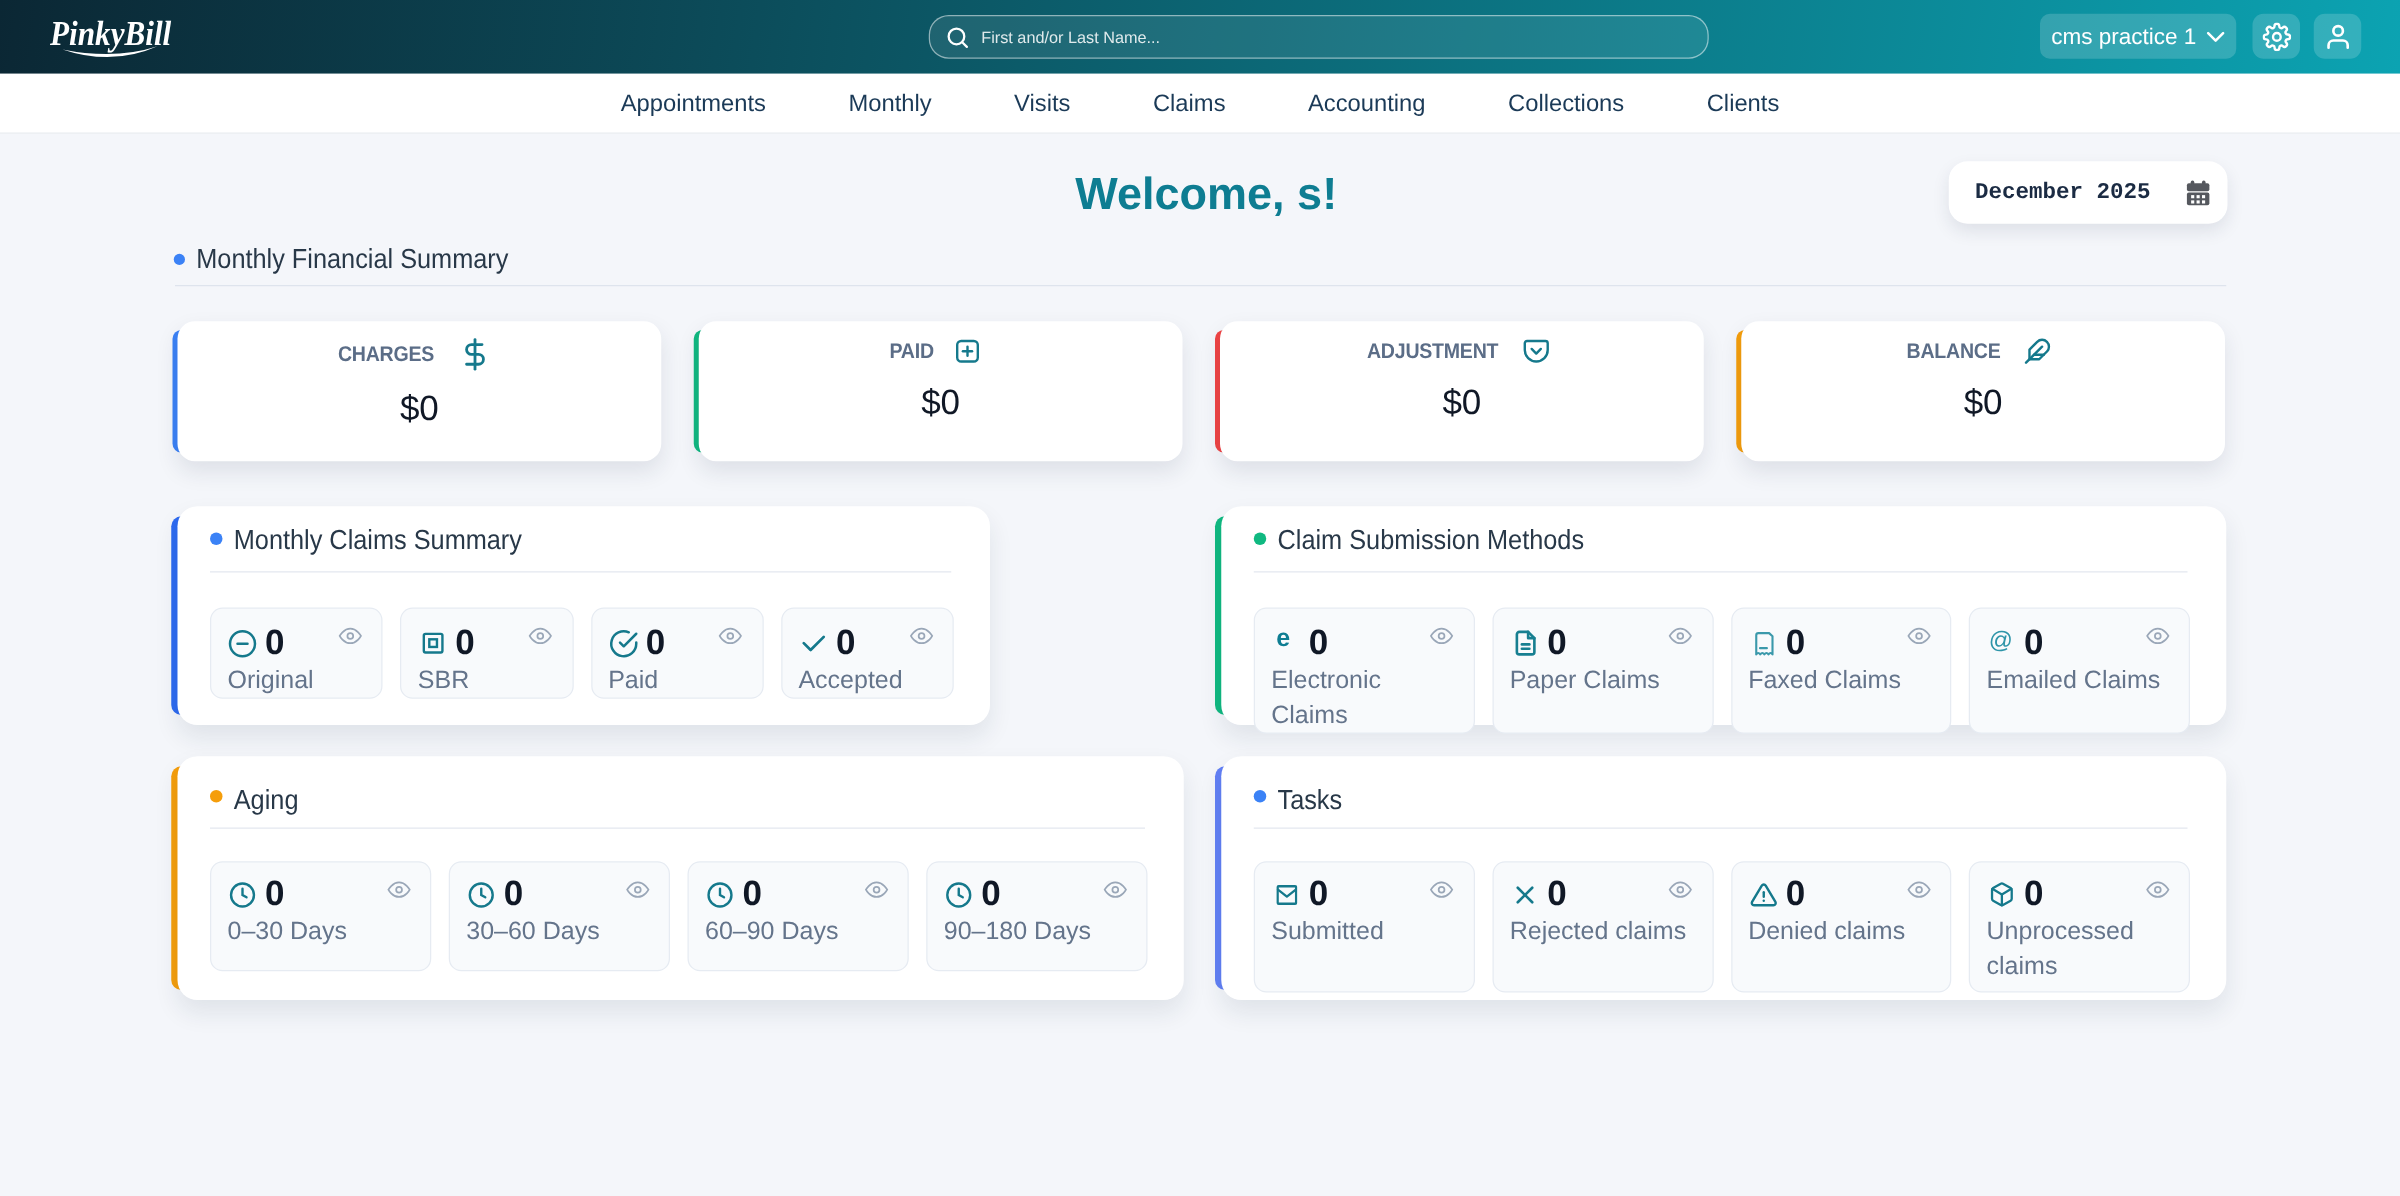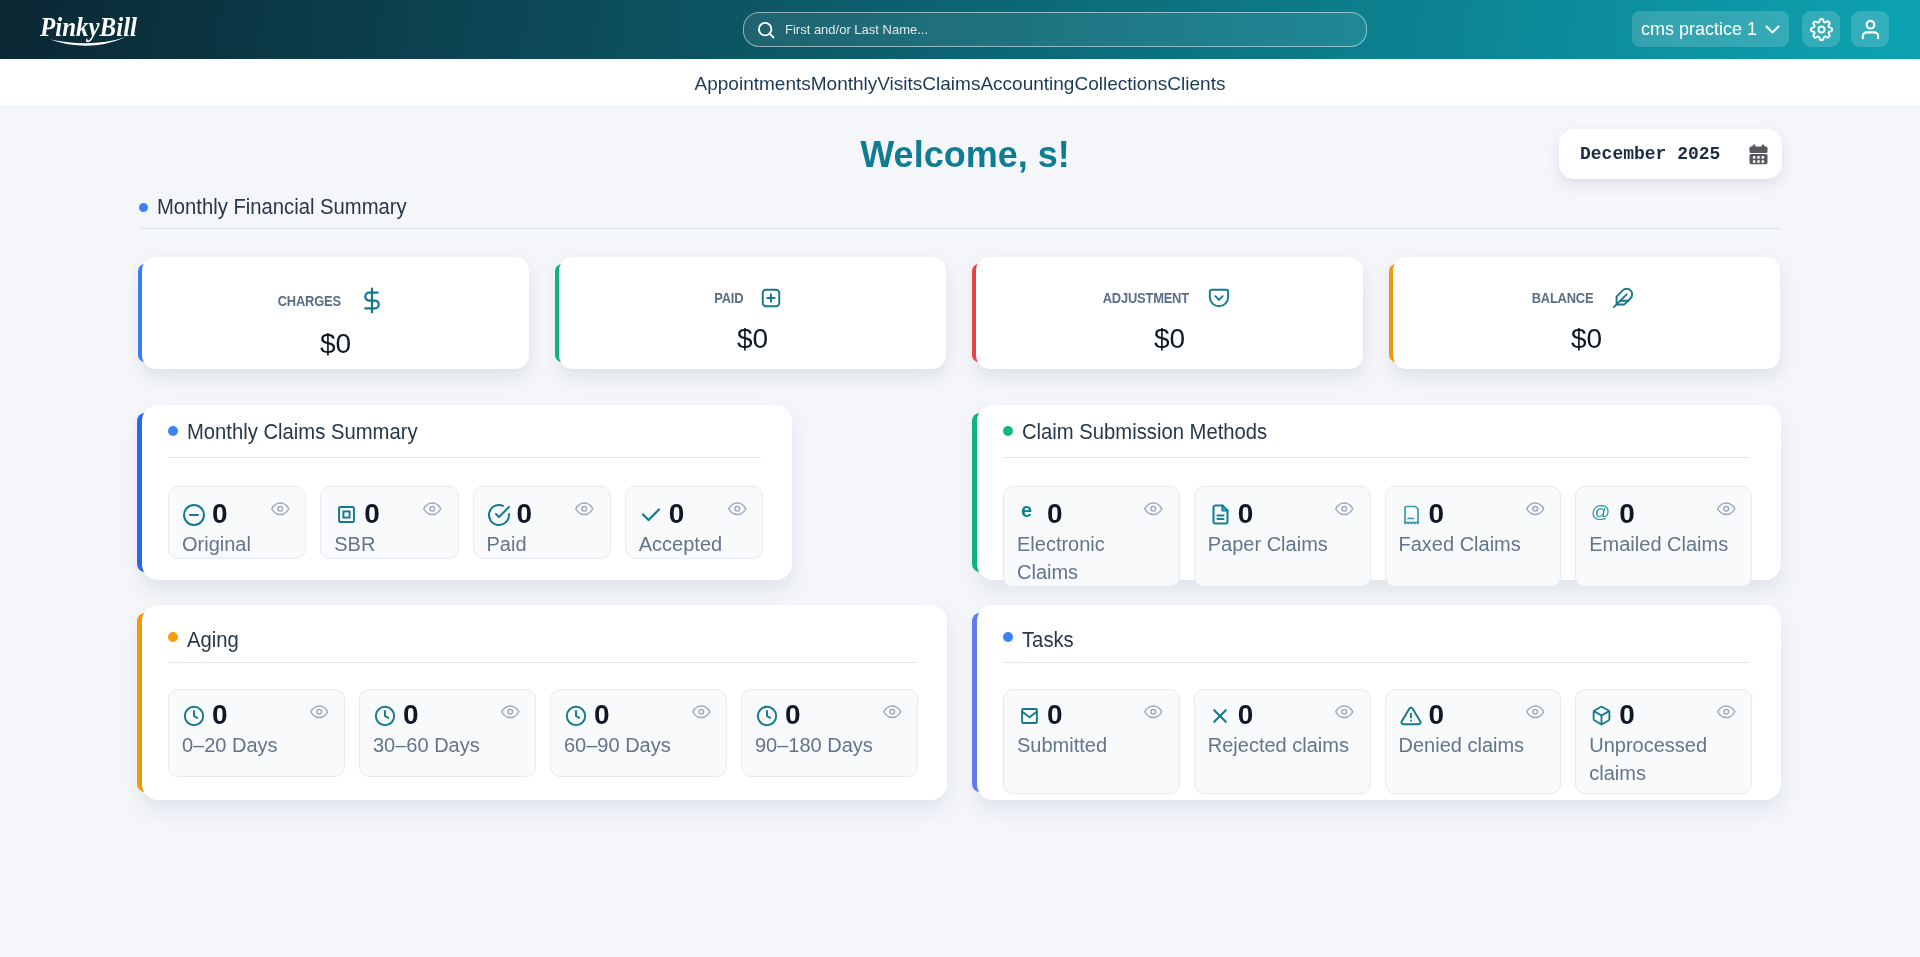--- a/index.html
+++ b/index.html
@@ -9,36 +9,36 @@
 
 .hdr{position:absolute;left:0;top:0;width:1920px;height:59px;background:linear-gradient(98deg,#0b2734 0%,#0c4b59 30%,#0ca3b2 100%)}
 .logo{position:absolute;left:40px;top:9px}
 .search{position:absolute;left:743px;top:12px;width:624px;height:35px;border:1px solid rgba(255,255,255,.5);border-radius:16px;background:rgba(255,255,255,.08);display:flex;align-items:center}
 .search svg{margin-left:12px}
 .search span{margin-left:9px;font-size:13px;color:rgba(255,255,255,.86)}
 .prac{position:absolute;left:1632px;top:11px;width:157px;height:36px;border-radius:8px;background:rgba(255,255,255,.17);display:flex;align-items:center;justify-content:center;color:#fff;font-size:18px}
 .prac svg{margin-left:8px}
 .hbtn{position:absolute;top:11px;width:38px;height:36px;border-radius:9px;background:rgba(255,255,255,.17);display:flex;align-items:center;justify-content:center}
 
-.nav{position:absolute;left:0;top:59px;width:1920px;height:48px;background:#fff;border-bottom:1px solid #e8ebf0;display:flex;align-items:center;justify-content:center;}
+.nav{position:absolute;left:0;top:59px;width:1920px;height:48px;background:#fff;border-bottom:1px solid #e8ebf0;display:flex;align-items:center;justify-content:center;gap:66px}
 .nav a{font-size:19px;color:#1b3a57;font-weight:400;text-decoration:none;position:relative;top:1px}
 
 .welcome{position:absolute;left:5px;top:134px;width:1920px;text-align:center;font-size:36px;font-weight:bold;color:#0e7d92}
 .datecard{position:absolute;left:1559px;top:129px;width:223px;height:50px;background:#fff;border-radius:15px;box-shadow:0 6px 14px rgba(25,40,70,.10);display:flex;align-items:center}
 .datecard .txt{margin-left:21px;font-family:"Liberation Mono",monospace;font-size:18px;font-weight:700;color:#1b2b43;letter-spacing:0px}
 .datecard svg{margin-left:auto;margin-right:14px}
 
 .dot{position:absolute;width:9px;height:9px;border-radius:50%}
 .sh1{position:absolute;left:157px;top:194px;font-size:22px;color:#283848;transform:scaleX(.92);transform-origin:left}
 .line1{position:absolute;left:140px;top:228px;width:1641px;height:1px;background:#dee4ed}
 
 .fincard{position:absolute;top:257px;width:387px;height:112px}
 .fincard .stripe{position:absolute;left:-4px;top:7px;bottom:7px;width:14px;border-radius:9px}
 .fincard .body{position:absolute;left:0;top:0;width:100%;height:100%;background:#fff;border-radius:14px;box-shadow:0 8px 18px rgba(25,40,70,.10);text-align:center}
-.fincard .t{transform:translateX(-5px);margin-top:30px;font-size:14px;font-weight:bold;letter-spacing:-0.2px;color:#5b6d87;display:flex;align-items:center;justify-content:center;gap:15px}
+.fincard .t{transform:translateX(-5px);margin-top:13px;font-size:17px;font-weight:bold;letter-spacing:-0.2px;color:#5b6d87;display:flex;align-items:center;justify-content:center;gap:15px}
 .fincard .t em{font-style:normal;display:inline-block;transform:scaleX(.92)}
 .fincard .v{margin-top:14px;font-size:28px;color:#101826}
 
 .panel{position:absolute}
 .panel .stripe{position:absolute;left:-5px;top:8px;bottom:8px;width:16px;border-radius:10px}
 .panel .body{position:absolute;left:0;top:0;width:100%;height:100%;background:#fff;border-radius:16px;box-shadow:0 10px 20px rgba(25,40,70,.09)}
 .ph{position:absolute;left:45px;top:14px;font-size:22px;color:#283848;transform:scaleX(.92);transform-origin:left}
 .pdot{position:absolute;left:26px;top:21px;width:10px;height:10px;border-radius:50%}
 .pline{position:absolute;left:26px;right:31px;top:52px;height:1px;background:#e3e8ef}
 .tiles{position:absolute;left:26px;right:29px;top:81px;display:flex;gap:14px}
@@ -329,21 +329,21 @@
               <svg width="22" height="22" viewBox="0 0 24 24" fill="none" stroke="#15798c" stroke-width="2.1" stroke-linecap="round">
                 <circle cx="12" cy="12" r="10"></circle>
                 <polyline points="12 6.5 12 12 15.5 14"></polyline>
               </svg>
               <span class="num">0</span>
             </div>
           <svg class="eye" width="22.5" height="15.5" viewBox="0 0 24 20" fill="none" stroke="#9aa7b8" stroke-width="1.8">
               <path d="M1 10s4-7.5 11-7.5S23 10 23 10s-4 7.5-11 7.5S1 10 1 10z"></path>
               <circle cx="12" cy="10" r="3"></circle>
             </svg>
-          <div class="lbl">0–20 Days</div>
+          <div class="lbl">0–30 Days</div>
         </div>
         <div class="tile" style="height:88px">
           <div class="row">
               <svg width="22" height="22" viewBox="0 0 24 24" fill="none" stroke="#15798c" stroke-width="2.1" stroke-linecap="round">
                 <circle cx="12" cy="12" r="10"></circle>
                 <polyline points="12 6.5 12 12 15.5 14"></polyline>
               </svg>
               <span class="num">0</span>
             </div>
           <svg class="eye" width="22.5" height="15.5" viewBox="0 0 24 20" fill="none" stroke="#9aa7b8" stroke-width="1.8">

